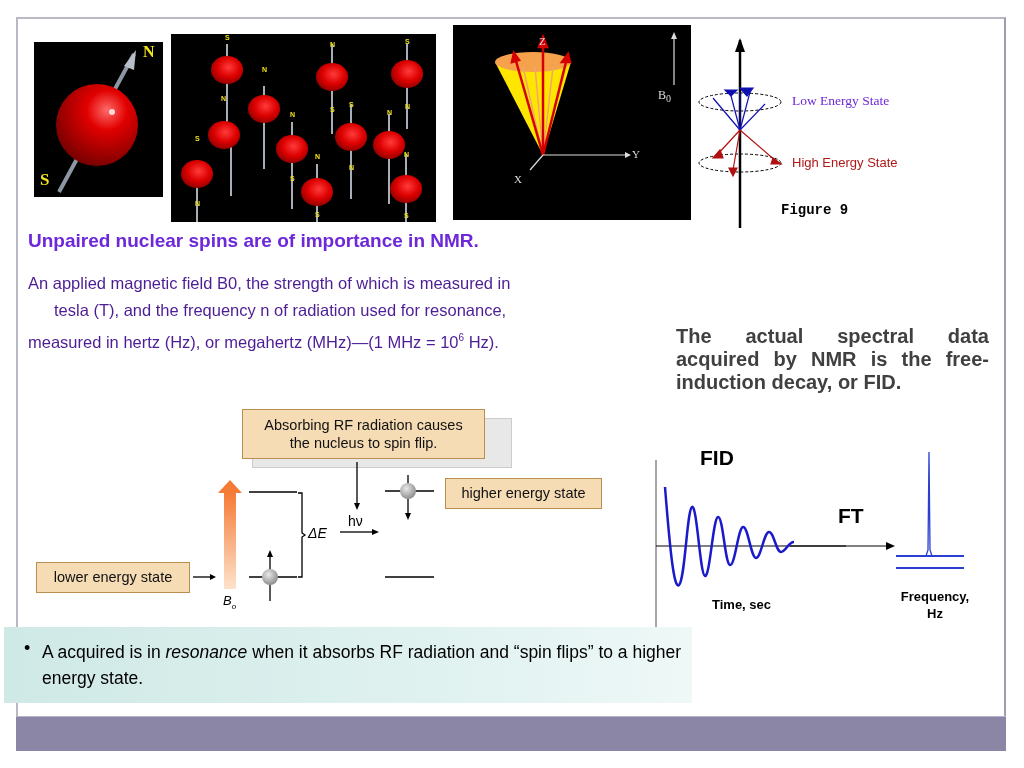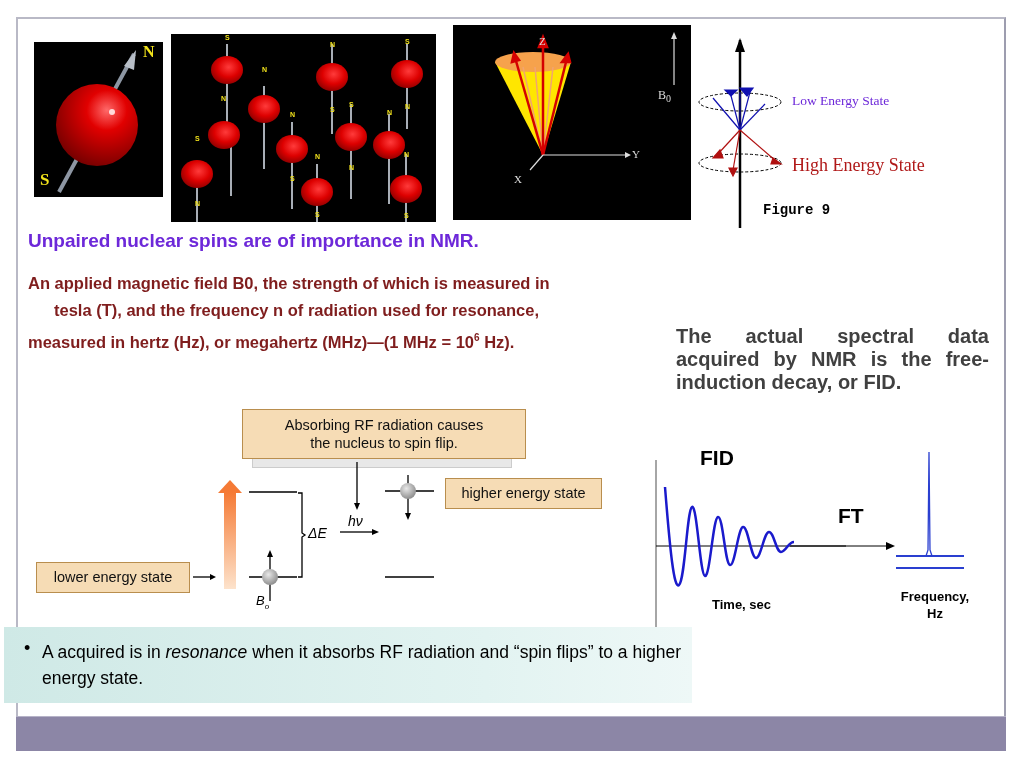--- a/index.html
+++ b/index.html
@@ -2,21 +2,21 @@
 <html><head>
 <meta charset="utf-8">
 <style>
   html,body{margin:0;padding:0;}
   body{width:1024px;height:768px;background:#ffffff;position:relative;overflow:hidden;font-family:"Liberation Sans",sans-serif;}
   .frame{position:absolute;left:16px;top:17px;width:990px;height:733px;border-left:2px solid #b9b9c6;border-top:2px solid #b9b9c6;border-right:2px solid #9d9daf;box-sizing:border-box;background:#fff;}
   .footer-bar{position:absolute;left:16px;top:716px;width:990px;height:34px;background:#8c86a6;border-top:1px solid #b6b3c8;}
   .abs{position:absolute;}
   .img-black{background:#000;}
   .heading{left:28px;top:230px;font-size:19px;font-weight:bold;color:#6d28d9;white-space:nowrap;}
-  .red-para{left:28px;top:270px;width:640px;font-size:16.5px;font-weight:bold;color:#7f1d1d;line-height:27px;}
+  .red-para{left:28px;top:270px;width:640px;font-size:16.5px;font-weight:normal;color:#4c1d95;line-height:27px;}
   .blue-para{left:676px;top:325px;width:313px;font-size:20px;font-weight:bold;color:#404040;line-height:23px;text-align:justify;text-align-last:left;}
   .tan-box{background:#f6dcb5;border:1.5px solid #b98e4e;color:#111;font-size:14.5px;text-align:center;box-sizing:border-box;}
   .caption{left:4px;top:627px;width:688px;height:76px;background:linear-gradient(90deg,#cfe9e6 0%,#e2f3f1 70%,#eef8f7 100%);}
   .caption-text{position:absolute;left:22px;top:12px;width:660px;font-size:17.5px;color:#000;line-height:26px;}
   .caption-text i{font-style:italic;}
   .lbl{font-weight:bold;color:#000;}
 </style>
 </head>
 <body>
 
@@ -146,35 +146,35 @@
     <g stroke="#b01010" stroke-width="1.2" fill="#b01010">
       <line x1="45" y1="100" x2="22" y2="125"></line>
         <line x1="45" y1="100" x2="38" y2="140"></line>
       <line x1="45" y1="100" x2="82" y2="132"></line>
       <polygon points="18,128 25,120 28,128"></polygon>
         <polygon points="34,138 42,138 38,146"></polygon>
         <polygon points="78,128 86,134 76,134"></polygon>
     </g>
   </svg>
   <span class="abs" style="left:97px;top:63px;color:#6d28d9;font-size:13.5px;font-family:'Liberation Serif',serif;white-space:nowrap;">Low Energy State</span>
-  <span class="abs" style="left:97px;top:125px;color:#b01818;font-size:18px;font-family:Liberation Serif, serif;white-space:nowrap;">High Energy State</span>
-  <span class="abs" style="left:68px;top:172px;color:#000;font-weight:bold;font-size:14px;font-family:'Liberation Mono',monospace;white-space:nowrap;">Figure 9</span>
+  <span class="abs" style="left:97px;top:125px;color:#b01818;font-size:13px;font-family:Liberation Sans, sans-serif;white-space:nowrap;">High Energy State</span>
+  <span class="abs" style="left:86px;top:172px;color:#000;font-weight:bold;font-size:14px;font-family:'Liberation Mono',monospace;white-space:nowrap;">Figure 9</span>
 </div>
 
 <div class="abs heading">Unpaired nuclear spins are of importance in NMR.</div>
 <div class="abs red-para">
   <div style="white-space:nowrap;">An applied magnetic field B0, the strength of which is measured in</div>
   <div style="white-space:nowrap;margin-left:26px;">tesla (T), and the frequency n of radiation used for resonance,</div>
   <div style="white-space:nowrap;"><span>measured in hertz (Hz), or megahertz (MHz)—(1 MHz = 10</span><sup style="font-size:10px;">6</sup><span> Hz).</span></div>
 </div>
 <div class="abs blue-para">The actual spectral data acquired by NMR is the free-induction decay, or FID.</div>
 
 <div class="abs" style="left:30px;top:405px;width:590px;height:210px;">
   <div class="abs" style="left:222px;top:13px;width:258px;height:48px;background:#e8e8e8;border:1px solid #ccc;"></div>
-  <div class="abs tan-box" style="left:212px;top:4px;width:284px;height:50px;padding-top:6px;line-height:18px;">
+  <div class="abs tan-box" style="left:212px;top:4px;width:243px;height:50px;padding-top:6px;line-height:18px;">
     <div>Absorbing RF radiation causes</div>
     <div>the nucleus to spin flip.</div>
   </div>
   <div class="abs tan-box" style="left:6px;top:157px;width:154px;height:31px;line-height:28px;">lower energy state</div>
   <div class="abs tan-box" style="left:415px;top:73px;width:157px;height:31px;line-height:28px;">higher energy state</div>
   <svg class="abs" style="left:0;top:0;" width="590" height="210" viewBox="0 0 590 210">
     <defs>
       <linearGradient id="og" x1="0" y1="0" x2="0" y2="1">
         <stop offset="0" stop-color="#f57a35"></stop>
           <stop offset="1" stop-color="#fde3cc"></stop>
@@ -198,22 +198,22 @@
     <polygon points="324,98 327,105 330,98" fill="#000"></polygon>
     <line x1="310" y1="127" x2="342" y2="127" stroke="#000" stroke-width="1.3"></line>
     <polygon points="342,124 349,127 342,130" fill="#000"></polygon>
     <line x1="355" y1="86" x2="404" y2="86" stroke="#000" stroke-width="1.3"></line>
     <line x1="378" y1="70" x2="378" y2="110" stroke="#000" stroke-width="1.3"></line>
     <polygon points="375,108 378,115 381,108" fill="#000"></polygon>
     <circle cx="378" cy="86" r="8" fill="url(#gb)"></circle>
     <line x1="355" y1="172" x2="404" y2="172" stroke="#000" stroke-width="1.3"></line>
   </svg>
   <span class="abs" style="left:278px;top:120px;font-size:14px;font-style:italic;">ΔE</span>
-  <span class="abs" style="left:318px;top:108px;font-size:14px;font-style:italic;">hν</span>
-  <span class="abs" style="left:193px;top:188px;font-size:13px;font-style:italic;margin-left:33px;"><span>B</span><sub style="font-size:8px;">o</sub></span>
+  <span class="abs" style="left:318px;top:108px;font-size:14px;">hν</span>
+  <span class="abs" style="left:193px;top:188px;font-size:13px;font-style:italic;"><span>B</span><sub style="font-size:8px;">o</sub></span>
 </div>
 
 <div class="abs" style="left:650px;top:440px;width:340px;height:190px;">
   <svg class="abs" style="left:0;top:0;" width="340" height="190" viewBox="0 0 340 190">
     <line x1="6" y1="20" x2="6" y2="190" stroke="#888" stroke-width="1.5"></line>
     <line x1="6" y1="106" x2="196" y2="106" stroke="#000" stroke-width="1"></line>
     <line x1="140" y1="106" x2="238" y2="106" stroke="#000" stroke-width="1"></line>
     <polygon points="236,102 245,106 236,110" fill="#000"></polygon>
     <path d="M15,47 C20,110 24,150 29,145 C35,140 37,70 42,67 C47,64 50,135 55,136 C60,137 63,78 68,77 C73,76 75,124 80,125 C85,126 88,88 93,87 C98,86 101,118 106,118 C111,118 114,92 119,92 C124,92 126,112 131,112 C136,112 138,102 144,102" fill="none" stroke="#1a1acc" stroke-width="2.5"></path>
     <line x1="246" y1="116" x2="314" y2="116" stroke="#2a3fd0" stroke-width="2"></line>

